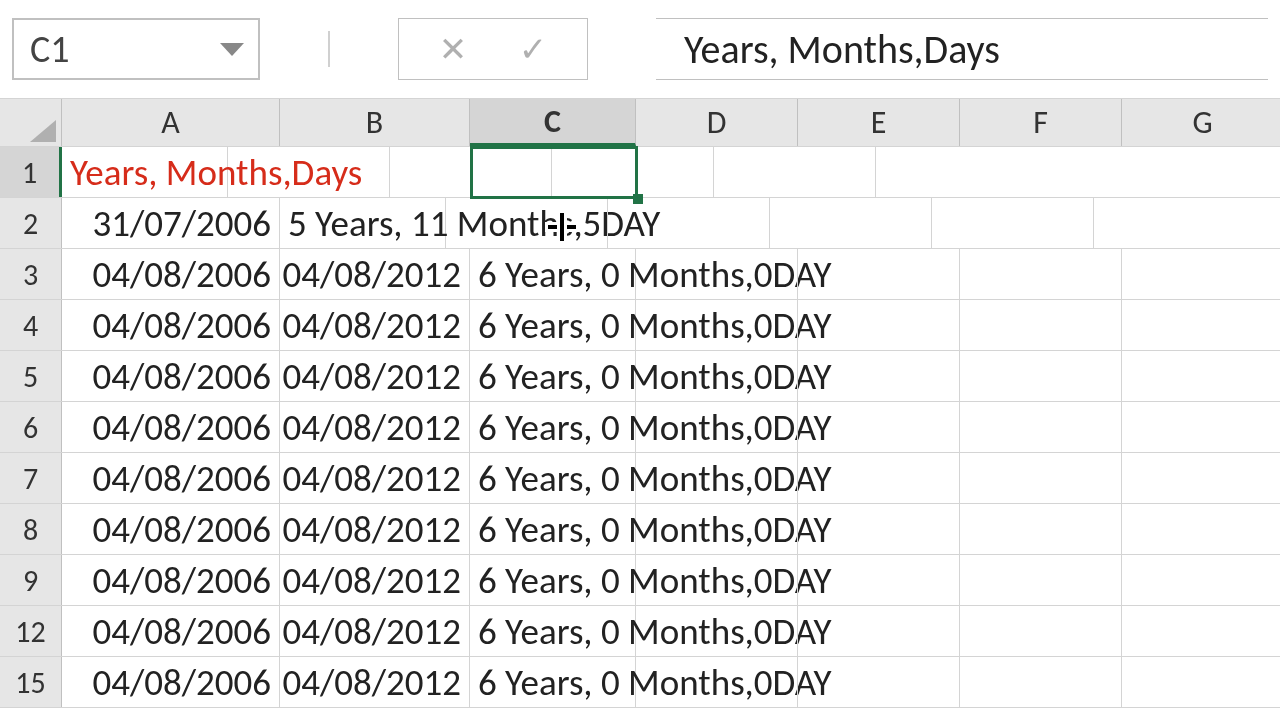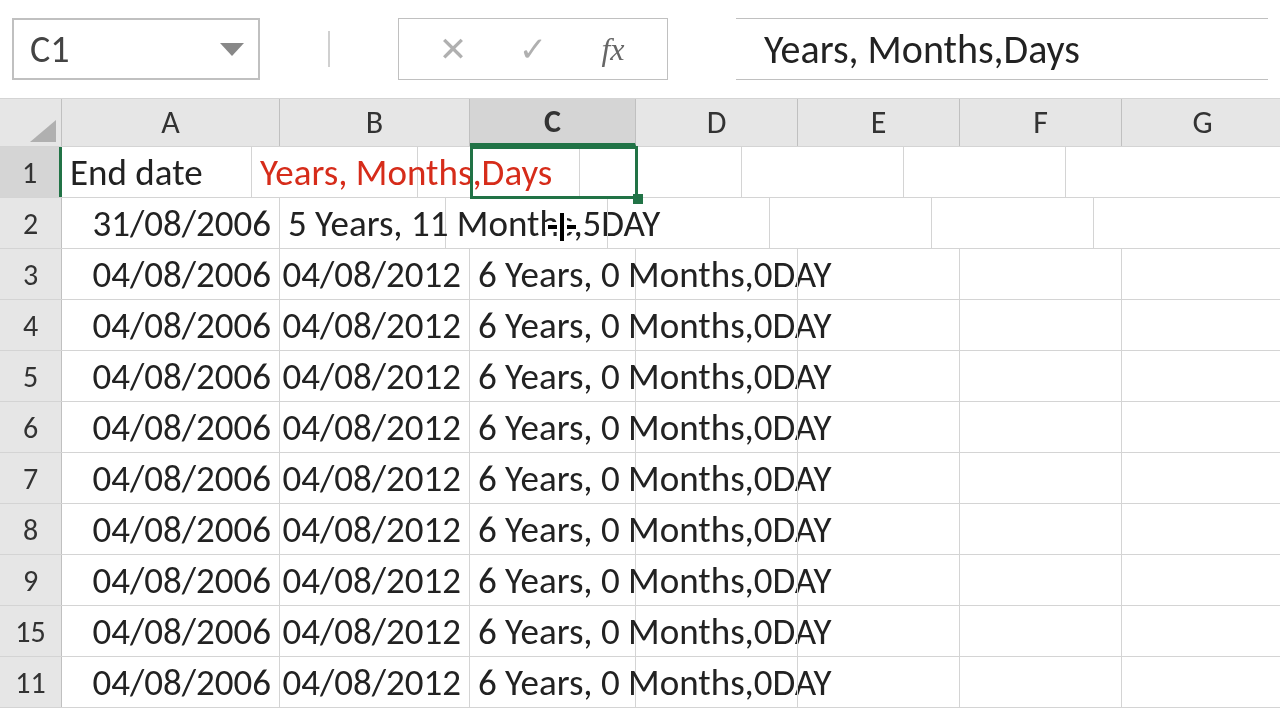--- a/index.html
+++ b/index.html
@@ -183,21 +183,20 @@
 
 <div class="formula-bar">
   <div class="name-box">
     <span>C1</span>
     <span class="name-box-dropdown"></span>
   </div>
   <div class="fb-separator"></div>
   <div class="fb-icons">
     <div class="fb-icon">✕</div>
     <div class="fb-icon">✓</div>
-    <div class="fb-icon fx">fx</div>
   </div>
   <div class="formula-input">
     <span>Years, Months,Days</span>
   </div>
 </div>
 
 <div class="grid">
 
   <div class="grid-row header-row">
     <div class="corner"></div>
@@ -205,31 +204,30 @@
     <div class="col-header cB">B</div>
     <div class="col-header cC active">C</div>
     <div class="col-header cD">D</div>
     <div class="col-header cE">E</div>
     <div class="col-header cF">F</div>
     <div class="col-header cG">G</div>
   </div>
 
   <div class="grid-row">
     <div class="row-header active">1</div>
-    <div class="cell cB left">End date</div>
     <div class="cell cC left red">Years, Months,Days</div>
     <div class="cell cD"></div>
     <div class="cell cE"></div>
     <div class="cell cF"></div>
     <div class="cell cG"></div>
   </div>
 
   <div class="grid-row">
     <div class="row-header">2</div>
-    <div class="cell cA right">31/08/2006</div>
+    <div class="cell cA right">31/07/2006</div>
     <div class="cell cC left">5 Years, 11 Months,5DAY</div>
     <div class="cell cD"></div>
     <div class="cell cE"></div>
     <div class="cell cF"></div>
     <div class="cell cG"></div>
   </div>
   <div class="grid-row">
     <div class="row-header">3</div>
     <div class="cell cA right">04/08/2006</div>
     <div class="cell cB right">04/08/2012</div>
@@ -293,31 +291,31 @@
     <div class="row-header">9</div>
     <div class="cell cA right">04/08/2006</div>
     <div class="cell cB right">04/08/2012</div>
     <div class="cell cC left">6 Years, 0 Months,0DAY</div>
     <div class="cell cD"></div>
     <div class="cell cE"></div>
     <div class="cell cF"></div>
     <div class="cell cG"></div>
   </div>
   <div class="grid-row">
+    <div class="row-header">12</div>
+    <div class="cell cA right">04/08/2006</div>
+    <div class="cell cB right">04/08/2012</div>
+    <div class="cell cC left">6 Years, 0 Months,0DAY</div>
+    <div class="cell cD"></div>
+    <div class="cell cE"></div>
+    <div class="cell cF"></div>
+    <div class="cell cG"></div>
+  </div>
+  <div class="grid-row">
     <div class="row-header">15</div>
-    <div class="cell cA right">04/08/2006</div>
-    <div class="cell cB right">04/08/2012</div>
-    <div class="cell cC left">6 Years, 0 Months,0DAY</div>
-    <div class="cell cD"></div>
-    <div class="cell cE"></div>
-    <div class="cell cF"></div>
-    <div class="cell cG"></div>
-  </div>
-  <div class="grid-row">
-    <div class="row-header">11</div>
     <div class="cell cA right">04/08/2006</div>
     <div class="cell cB right">04/08/2012</div>
     <div class="cell cC left">6 Years, 0 Months,0DAY</div>
     <div class="cell cD"></div>
     <div class="cell cE"></div>
     <div class="cell cF"></div>
     <div class="cell cG"></div>
   </div>
 
   <div class="selection" style="left:470px; top:47px; width:168px; height:53px;"></div>

